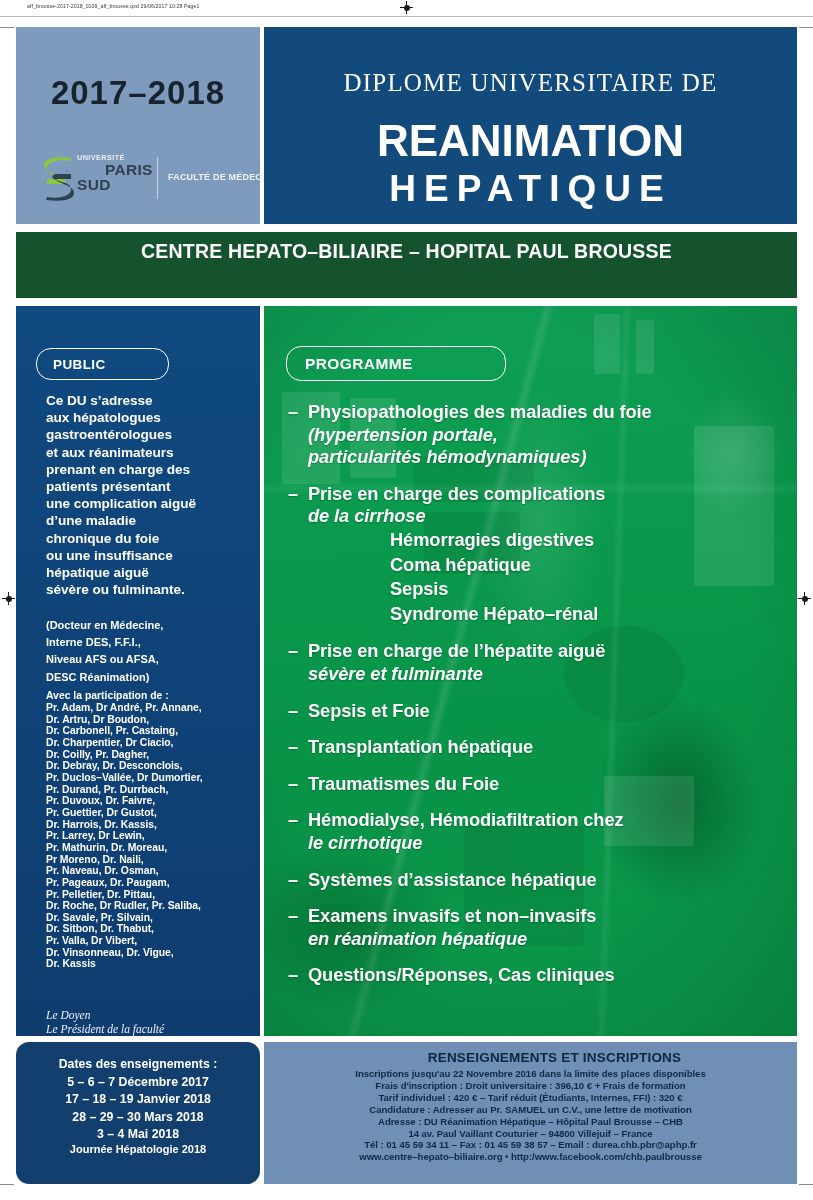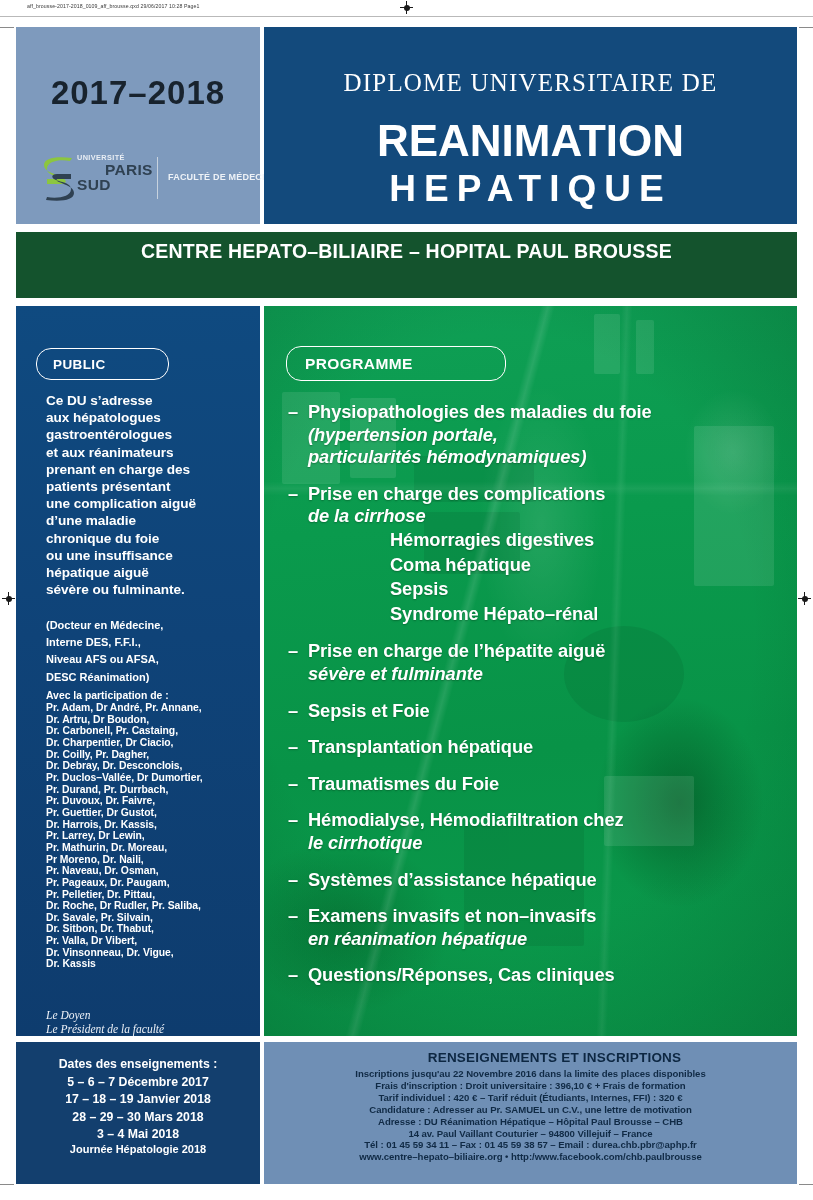--- a/index.html
+++ b/index.html
@@ -195,21 +195,21 @@
   .pitem .l2{display:block;font-style:italic;}
   .psub{
     color:#ffffff;font-weight:bold;font-size:18.3px;line-height:24.6px;
     padding-left:82px;text-shadow:0 1px 1.5px rgba(0,45,18,.35);
   }
 
   
   .botrow{position:absolute;left:16px;top:1042px;width:781px;height:142px;}
   .datesbox{
     position:absolute;left:0;top:0;width:244px;height:142px;
-    background:#133f6e;text-align:center;
+    background:#133f6e;text-align:center;border-radius:13px;
   }
   .datesbox .dt{
     position:absolute;left:0;right:0;top:14px;
     font-size:12.3px;font-weight:bold;color:#ffffff;line-height:17.6px;
   }
   .datesbox .dnote{
     position:absolute;left:0;right:0;bottom:29px;
     font-size:11px;font-weight:bold;color:#ffffff;
   }
   .infobox{

